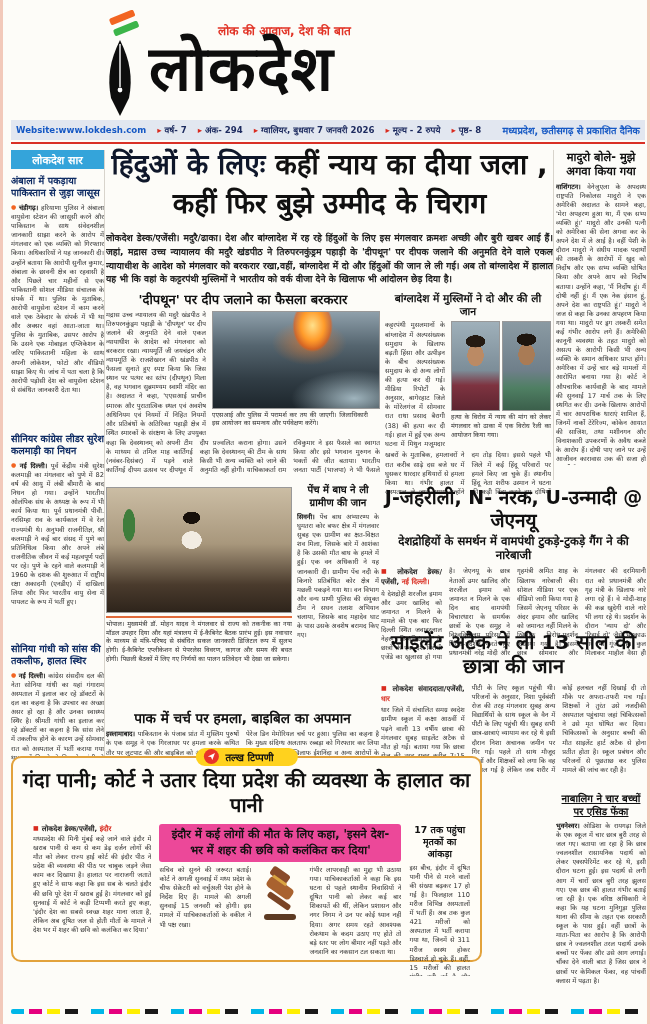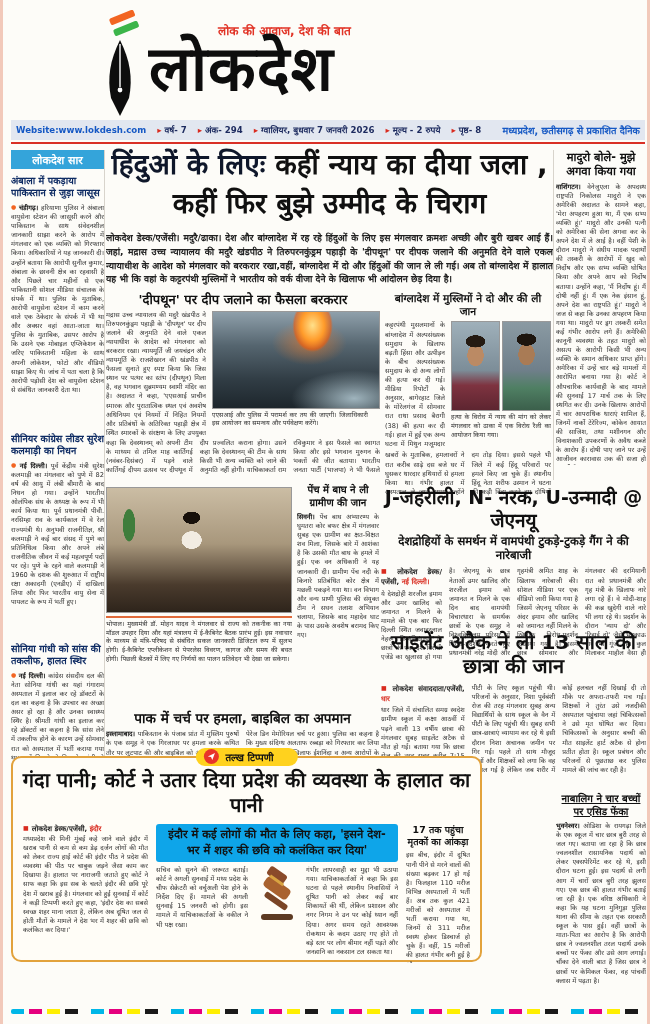--- a/index.html
+++ b/index.html
@@ -60,21 +60,21 @@
      radial-gradient(ellipse 10px 26px at 12% 30%, #3f7d3c 60%, rgba(63,125,60,0) 64%),
      linear-gradient(180deg,#cbbda4 0%,#a8977c 45%,#4a3b2d 78%,#2e241b 100%);}
   .photo{border:1px solid #999;box-sizing:border-box;}
   
   .feature{border:2px solid #e2a23c;border-radius:10px;background:#fffdf7;box-sizing:border-box;}
   .pill{position:absolute;top:-10px;left:50%;transform:translateX(-50%);background:#ffd21e;border-radius:11px;
         padding:2px 24px 2px 30px;font-size:10px;font-weight:900;color:#111;white-space:nowrap;}
   .pill-ic{position:absolute;left:8px;top:1px;width:15px;height:15px;border-radius:50%;background:#e8352a;display:flex;align-items:center;justify-content:center;}
   .pill-ic svg{display:block;}
   .feat-h1{font-size:20px;font-weight:900;text-align:center;color:#101010;line-height:1.25;margin-top:10px;}
-  .graybox{background:#0ea5e9;border-radius:3px;font-size:11.4px;font-weight:900;text-align:center;line-height:1.4;padding:3px 6px;color:#111;}
+  .graybox{background:#ec4899;border-radius:3px;font-size:11.4px;font-weight:900;text-align:center;line-height:1.4;padding:3px 6px;color:#111;}
   .feat-rh{font-size:9.4px;font-weight:900;text-align:center;line-height:1.3;color:#111;}
   .vline{position:absolute;width:1px;background:#d8d4cc;}
   .cmyk{background:repeating-linear-gradient(90deg,
      #00b7e8 0 13px, rgba(0,0,0,0) 13px 18px,
      #e5007e 18px 31px, rgba(0,0,0,0) 31px 36px,
      #ffef00 36px 49px, rgba(0,0,0,0) 49px 54px,
      #1a1a1a 54px 67px, rgba(0,0,0,0) 67px 80px);
      height:5px;border-radius:2px;}
 </style>
 </head>
@@ -224,21 +224,21 @@
   <div class="abs feature" style="left:8px;top:756px;width:471px;height:206px;">
     <div class="pill">
       <span class="pill-ic">
         <svg width="9" height="9" viewBox="0 0 10 10">
             <path d="M1 5 L9 1 L6 9 L4.6 5.6 Z" fill="#ffffff"></path>
           </svg>
       </span>
       <span>तल्ख टिप्पणी</span>
     </div>
     <div class="feat-h1">गंदा पानी; कोर्ट ने उतार दिया प्रदेश की व्यवस्था के हालात का पानी</div>
-    <div style="display:flex;padding:6px 10px 0 10px;gap:8px;justify-content:center;">
+    <div style="display:flex;padding:6px 10px 0 20px;gap:8px;justify-content:center;">
       <div style="width:176px;">
         <div class="byline">
           <span class="sq">लोकदेश डेस्क/एजेंसी,</span>
           <span class="red">इंदौर</span>
         </div>
         <div class="body-sm j ov" style="height:118px;">मध्यप्रदेश की मिनी मुंबई कहे जाने वाले इंदौर में खराब पानी से कम से कम डेढ़ दर्जन लोगों की मौत को लेकर राज्य हाई कोर्ट की इंदौर पीठ ने प्रदेश की व्यवस्था की पीठ पर चाबुक जड़ने जैसा काम कर दिखाया है। हालात पर नाराजगी जताते हुए कोर्ट ने साफ कहा कि इस सब के चलते इंदौर की छवि पूरे देश में खराब हुई है। मंगलवार को हुई सुनवाई में कोर्ट ने कड़ी टिप्पणी करते हुए कहा, 'इंदौर देश का सबसे स्वच्छ शहर माना जाता है, लेकिन अब दूषित जल से होती मौतों के मामले ने देश भर में शहर की छवि को कलंकित कर दिया।'</div>
       </div>
       <div style="width:242px;">
         <div class="graybox">इंदौर में कई लोगों की मौत के लिए कहा, 'इसने देश-भर में शहर की छवि को कलंकित कर दिया'</div>
         <div style="display:flex;margin-top:4px;gap:5px;align-items:flex-start;">

